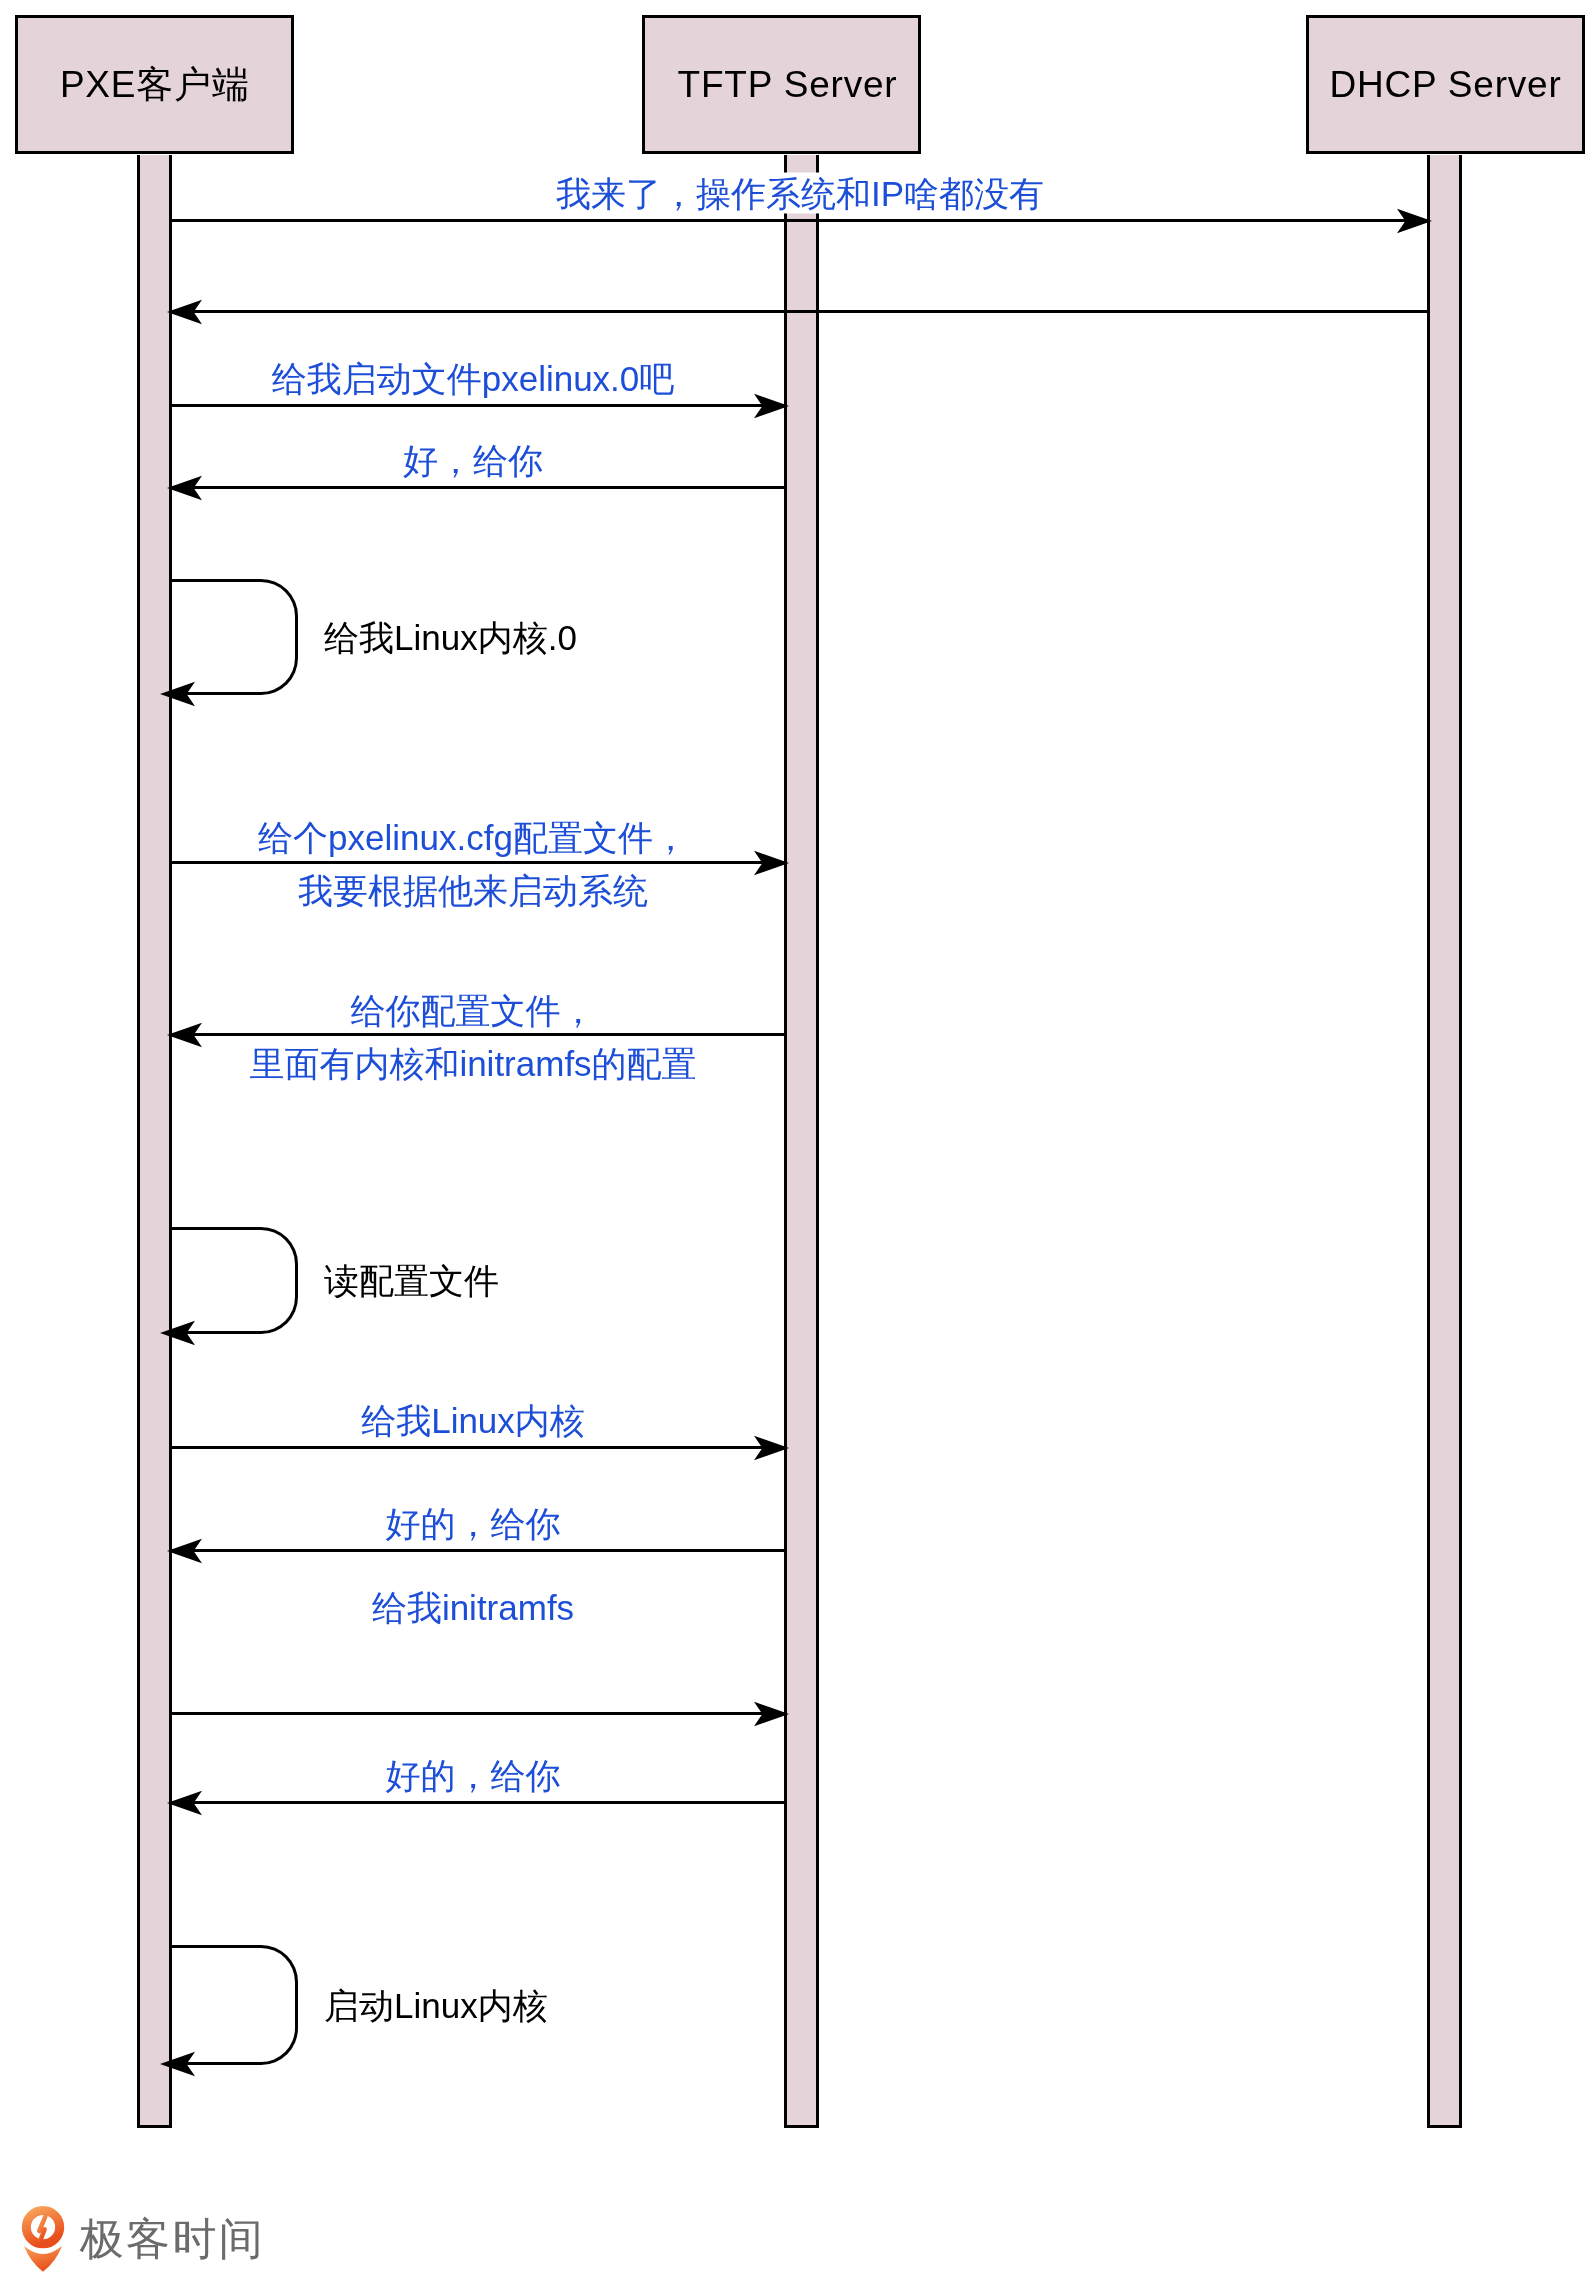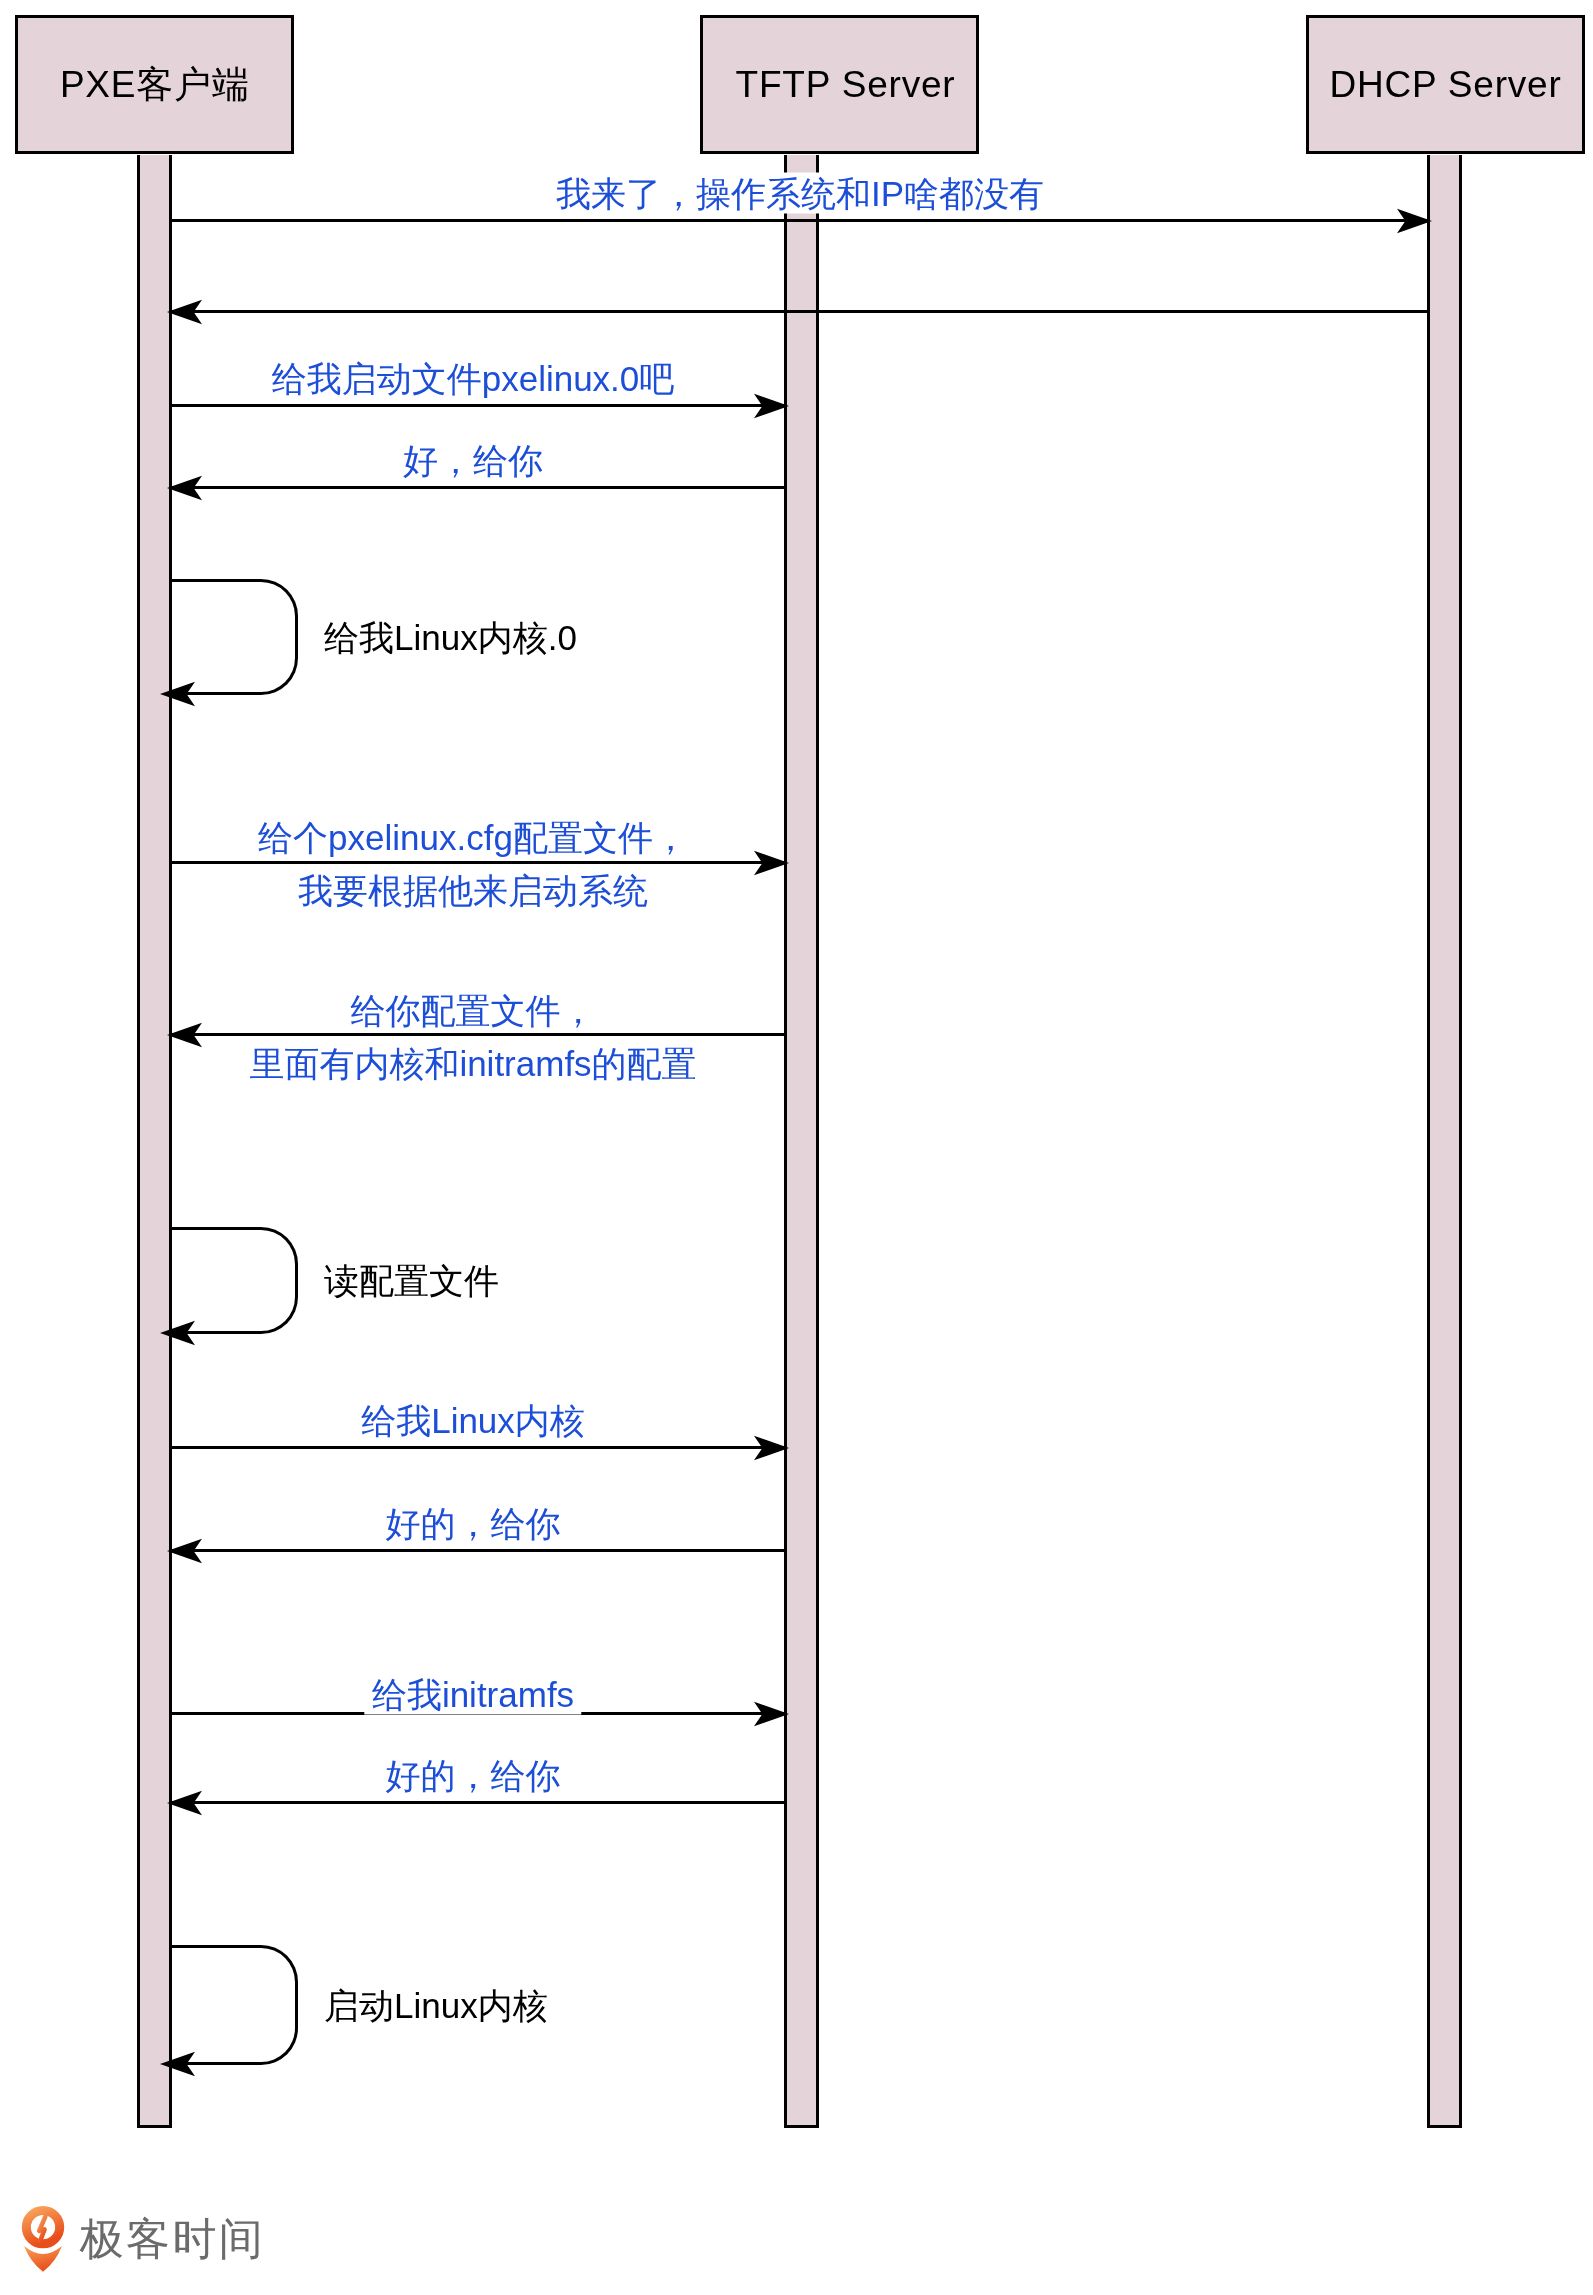--- a/index.html
+++ b/index.html
@@ -52,21 +52,21 @@
   }
 </style>
 </head>
 <body>
 
 <div id="canvas">
 
   <div class="pbox" style="left:15.3px;">
     <span>PXE客户端</span>
   </div>
-  <div class="pbox" style="left:700px;padding-left:12px;">
+  <div class="pbox" style="left:642px;padding-left:12px;">
     <span>TFTP Server</span>
   </div>
   <div class="pbox" style="left:1306px;">
     <span>DHCP Server</span>
   </div>
 
   <div class="lifeline" style="left:137px;"></div>
   <div class="lifeline" style="left:784px;"></div>
   <div class="lifeline" style="left:1427px;"></div>
 
@@ -148,21 +148,21 @@
       </svg>
   </div>
   <div class="mlabel" style="left:473px; top:1523px;">好的，给你</div>
 
   <div class="msg dir-right" style="top:1712px; left:172px; width:612px;">
     <div class="shaft"></div>
     <svg class="head" width="35" height="26" viewBox="0 0 46 34">
         <polygon points="0,1 46,17 0,33 11,17" fill="#000"></polygon>
       </svg>
   </div>
-  <div class="mlabel" style="left:473px; top:1694px;">给我initramfs</div>
+  <div class="mlabel" style="left:473px; top:1607px;">给我initramfs</div>
 
   <div class="msg dir-left" style="top:1801px; left:172px; width:612px;">
     <div class="shaft"></div>
     <svg class="head" width="35" height="26" viewBox="0 0 46 34">
         <polygon points="46,1 0,17 46,33 35,17" fill="#000"></polygon>
       </svg>
   </div>
   <div class="mlabel" style="left:473px; top:1775px;">好的，给你</div>
 
   <div class="self-loop" style="top:1945px; height:120px;">

